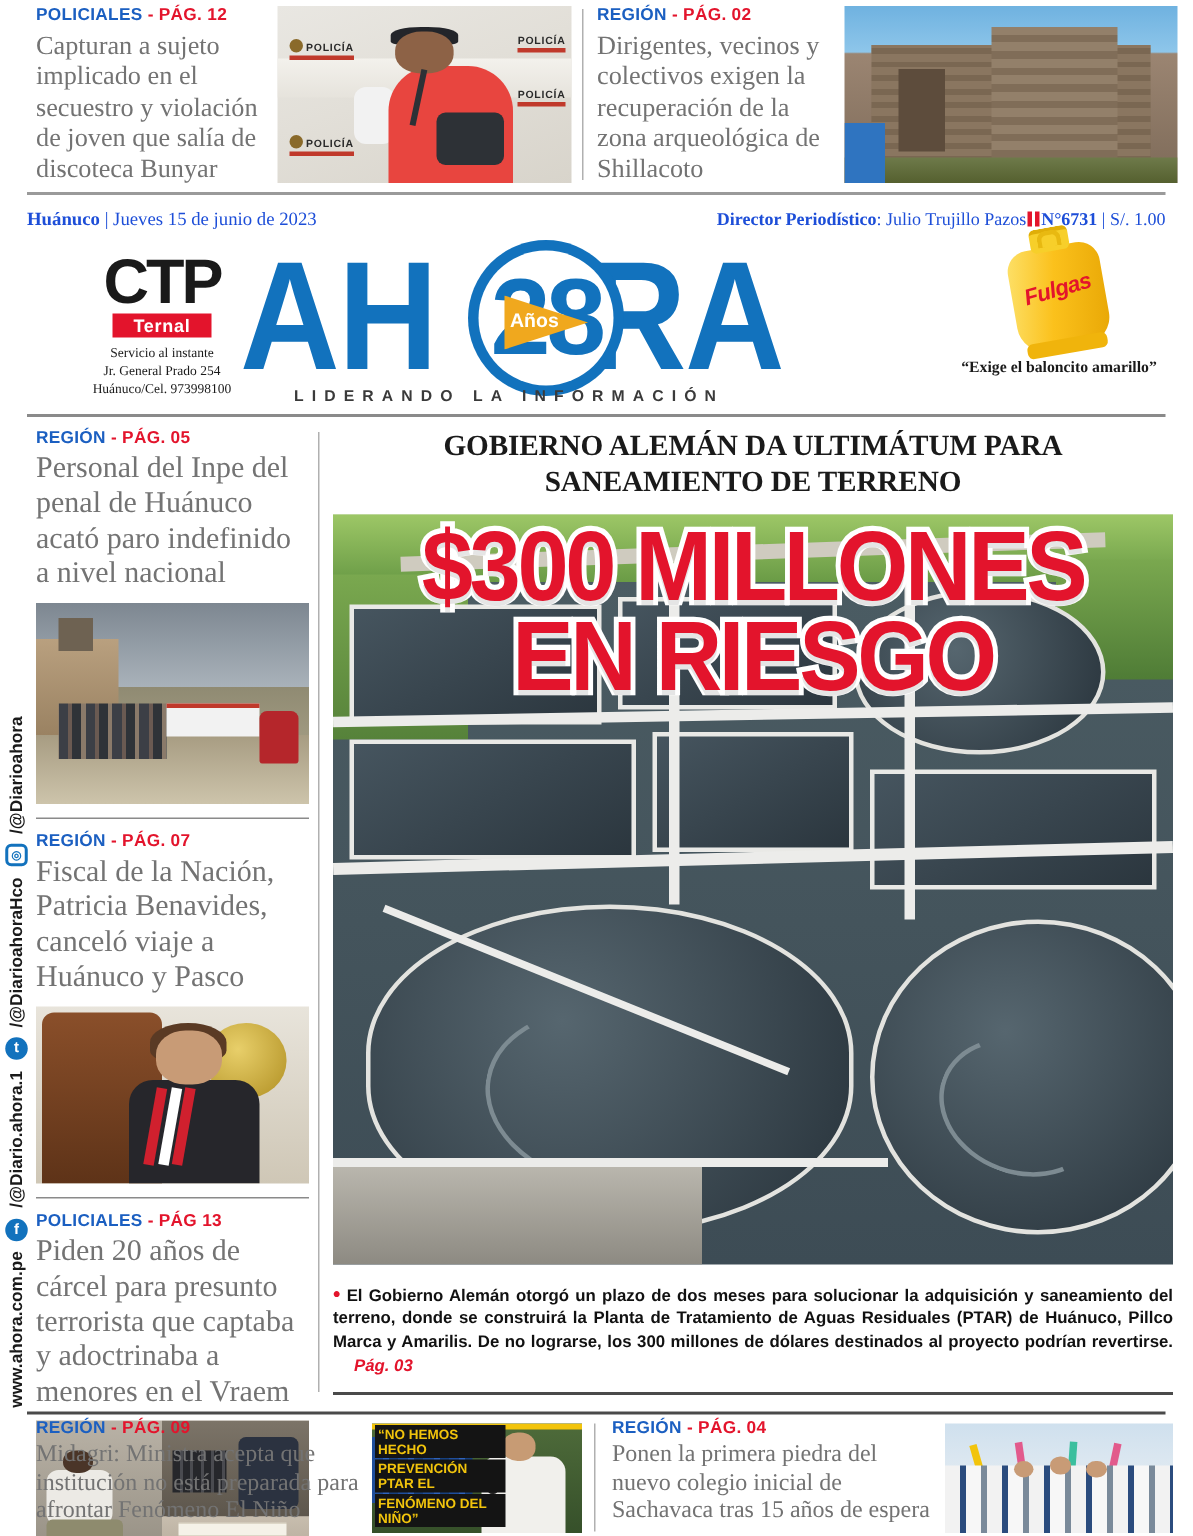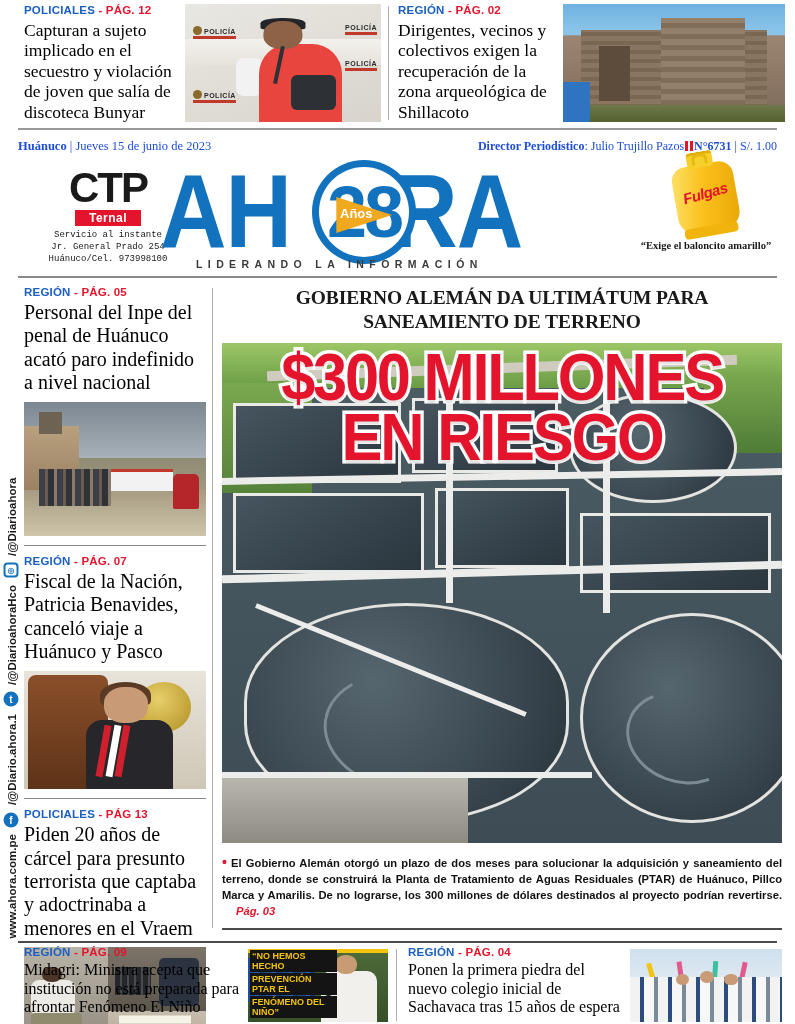--- a/index.html
+++ b/index.html
@@ -17,21 +17,21 @@
     font-weight: bold;
     font-size: 11.5px;
     letter-spacing: .2px;
     color: #1b5fc1;
     white-space: nowrap;
   }
   .kicker .pg { color: #e3142c; }
   .headline {
     font-family: "Liberation Serif", serif;
     font-weight: normal;
-    color: #000000;
+    color: #737373;
     line-height: 1.17;
   }
   .rule { background: #9a9a9a; }
   .photo { position: relative; overflow: hidden; background: #cfcfcf; }
 
   
   .top-strip { position: absolute; left: 0; top: 0; width: 795px; height: 131px; }
   .teaser { position: absolute; top: 4px; }
   .teaser .kicker { margin-bottom: 4px; }
   .teaser .headline { font-size: 17.5px; }
@@ -116,21 +116,21 @@
   .ctp-logo {
     font-family:"Liberation Sans", sans-serif; font-weight:bold; font-size:42px;
     color:#1a1a1a; letter-spacing:-2px; line-height:.95;
   }
   .ctp-tag {
     background:#e3142c; color:#fff; font-family:"Liberation Sans",sans-serif;
     font-weight:bold; font-size:12px; display:inline-block; padding:1px 14px;
     margin-top:-4px; letter-spacing:.5px;
   }
   .ctp-addr {
-    font-family:Liberation Mono, monospace; font-size:9px; color:#1a1a1a;
+    font-family:Liberation Serif, serif; font-size:9px; color:#1a1a1a;
     line-height:1.32; margin-top:4px;
   }
 
   
   .ahora-wrap { position:absolute; left:160px; top:0px; width:460px; height:110px; }
   .ahora {
     font-family:"Liberation Sans", sans-serif; font-weight:bold;
     font-size:92px; color:#1272bd; letter-spacing:-1px; line-height:1;
     position:absolute; left:0; top:2px;
     transform: scaleY(1.12); transform-origin: top left;

